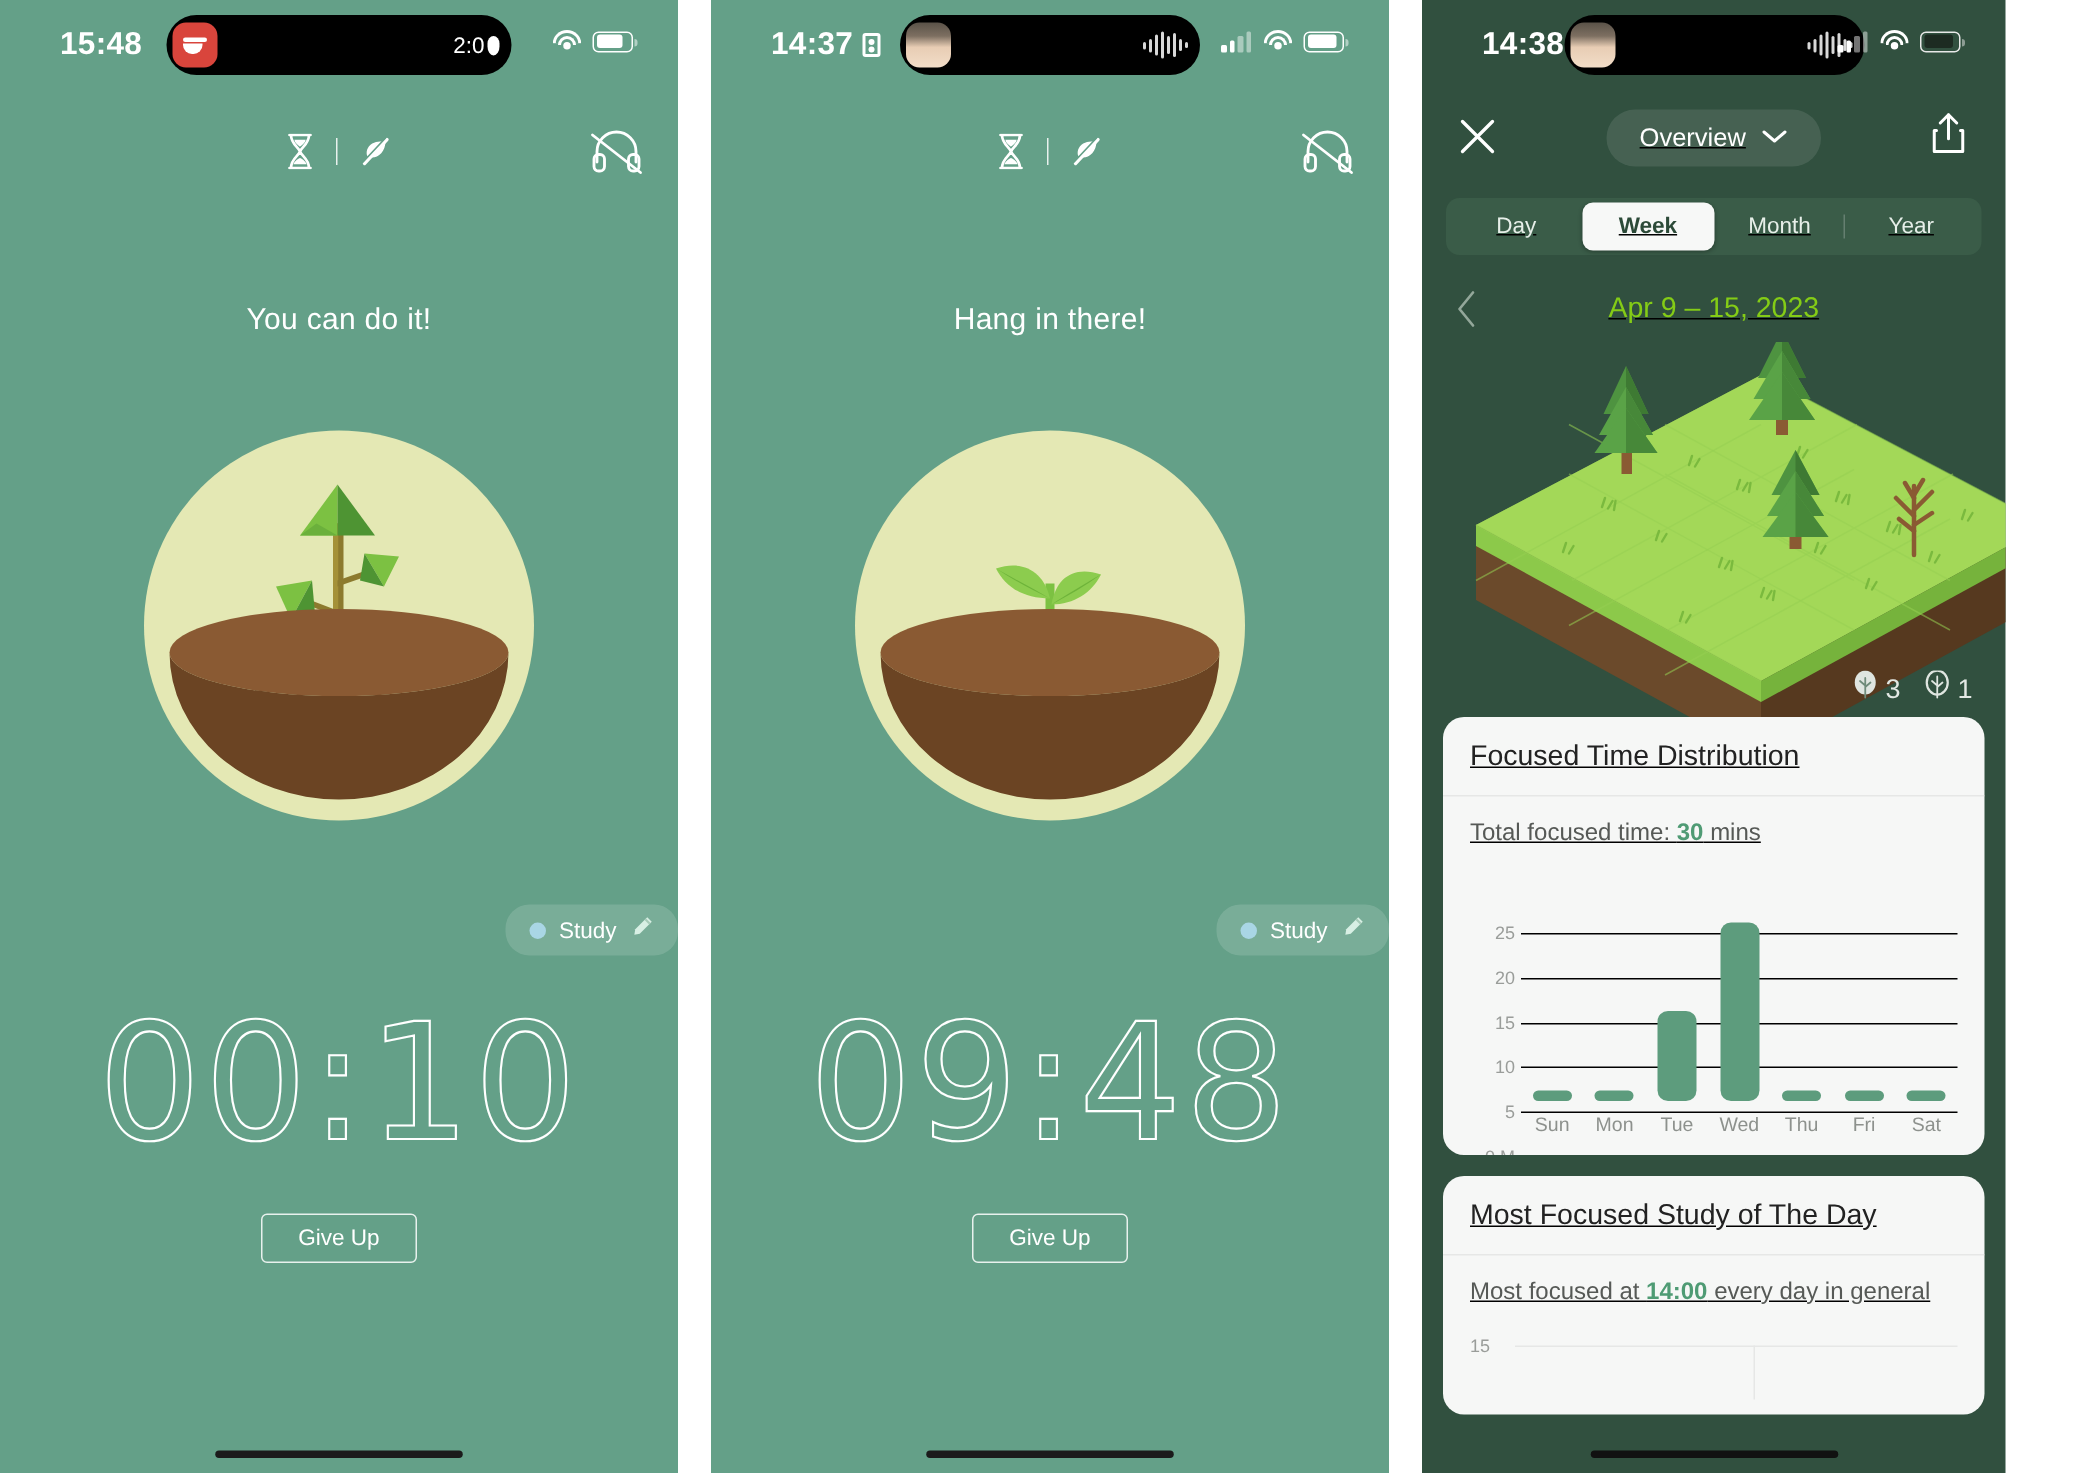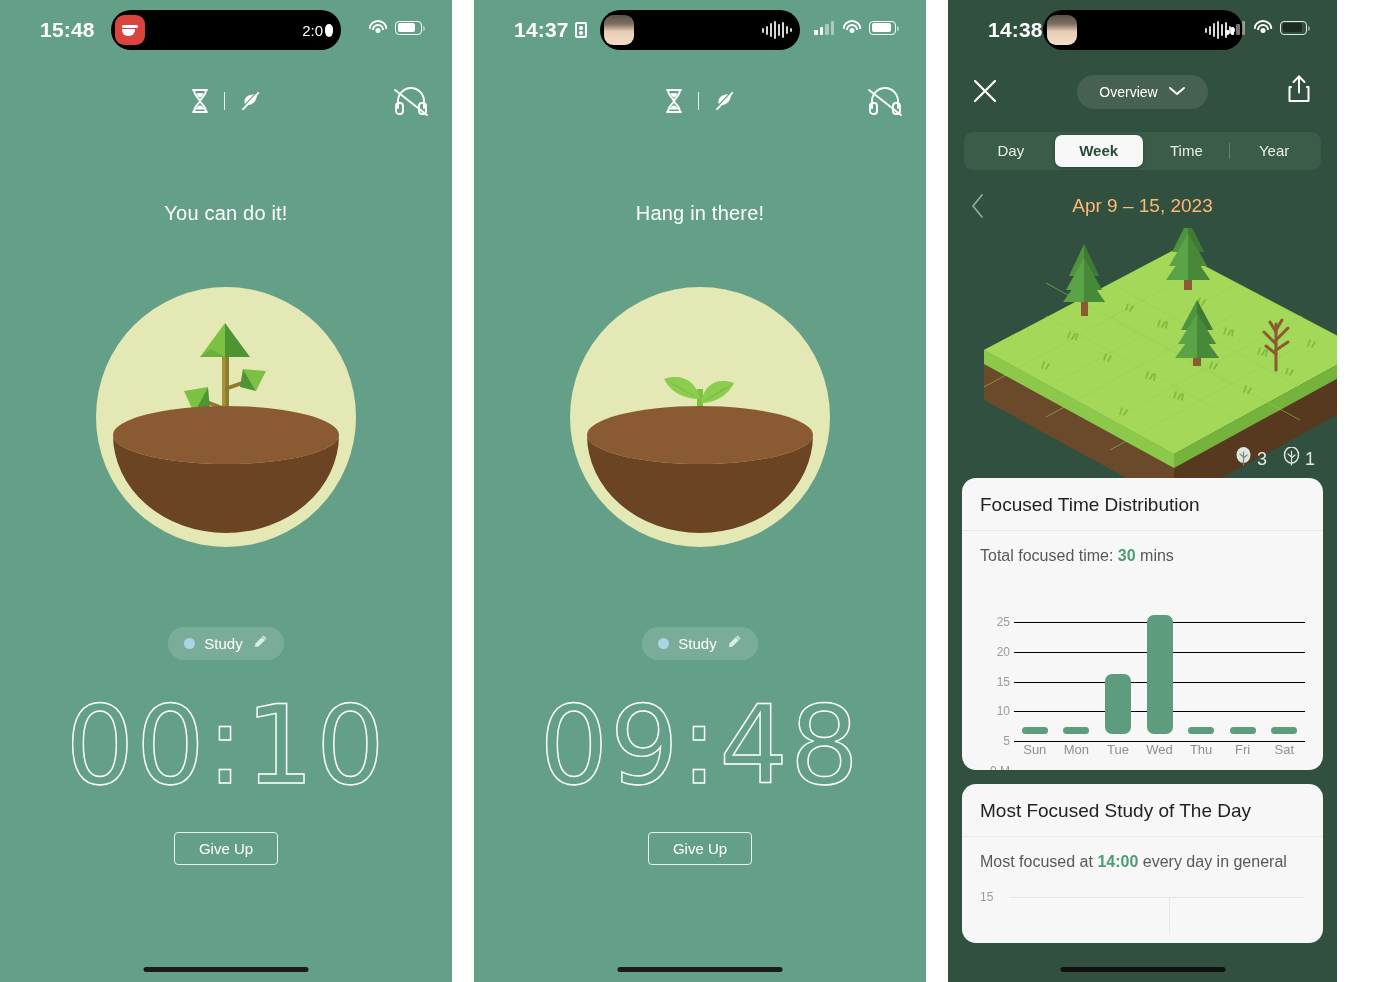--- a/index.html
+++ b/index.html
@@ -8,21 +8,21 @@
     background: #ffffff;
     font-family: "Liberation Sans", sans-serif;
     overflow: hidden;
   }
   .screens { display: flex; width: 1400px; height: 982px; }
 
   
   .panel { position: relative; overflow: hidden; height: 982px; }
   .panel.timer { width: 452px; background: #64a088; }
   .panel.gap   { width: 22px;  background: #ffffff; }
-  .panel.stats { width: 389px; background: #31503f; }
+  .panel.stats { width: 389px; background: #31503f; text-decoration: underline; }
 
   
   .statusbar {
     position: relative; height: 62px; width: 100%;
     display: flex; align-items: center;
   }
   .sb-time {
     position: absolute; left: 40px; top: 18px;
     font-size: 21px; font-weight: 600; color: #fff;
     letter-spacing: .2px; display: flex; align-items: center; gap: 6px;
@@ -104,21 +104,21 @@
   }
 
   
   .plant-wrap { display:flex; justify-content:center; margin-top: 62px; }
   .plant-circle {
     width: 260px; height: 260px; border-radius: 50%;
     background: #e4e8b4; position: relative; overflow: hidden;
   }
 
   
-  .tag-row { display:flex; justify-content:center; margin-top: 80px; }
+  .tag-row { display:flex; justify-content:flex-end; margin-top: 56px; }
   .tag-pill {
     display:inline-flex; align-items:center; gap:9px;
     background: rgba(255,255,255,.14);
     padding: 7px 16px; border-radius: 16px;
     color:#fff; font-size:15px;
   }
   .tag-dot { width:11px; height:11px; border-radius:50%; background:#a9d6e5; }
 
   
   .countdown {
@@ -146,40 +146,40 @@
   .stats-nav {
     position:relative; height:52px; display:flex; align-items:center;
     justify-content:center; margin-top: 4px;
   }
   .close-x { position:absolute; left:24px; top:12px; }
   .share-icon { position:absolute; right:26px; top:8px; }
   .overview-pill {
     display:inline-flex; align-items:center; gap:10px;
     background: rgba(255,255,255,.10);
     padding: 9px 22px; border-radius: 22px;
-    color:#fff; font-size: 14px;
+    color:#fff; font-size: 17px;
   }
   .segmented {
     margin: 14px 16px 0; height: 38px; border-radius: 9px;
     background: #3a5c48; display:flex; align-items:center; padding:3px;
     position: relative;
   }
   .seg {
     flex:1; text-align:center; font-size:15px; color:#e7efe9;
     height: 32px; line-height: 32px; border-radius: 7px; position:relative;
   }
   .seg.active { background:#f7f8f7; color:#2c4a38; font-weight:600;
     box-shadow: 0 1px 3px rgba(0,0,0,.3); text-align: center; }
   .seg-sep { position:absolute; right:0; top:8px; width:1px; height:16px; background:rgba(255,255,255,.22); }
 
   .date-row {
     position:relative; height:44px; margin-top:14px;
     display:flex; align-items:center; justify-content:center;
   }
-  .date-label { color:#fdba74; font-size:19px; }
+  .date-label { color:#84cc16; font-size:19px; }
   .date-prev { position:absolute; left:22px; top:8px; }
 
   .forest-wrap { height: 250px; position:relative; }
 
   .tree-counts {
     position:absolute; right:22px; bottom:6px;
     display:flex; align-items:center; gap:16px;
     color:#e3e8e4; font-size:18px;
   }
   .count-item { display:flex; align-items:center; gap:5px; }
@@ -497,21 +497,21 @@
             <path d="M12 2.5v16" stroke="#fff" stroke-width="2" stroke-linecap="round"></path>
             <path d="M6.5 8L12 2.5 17.5 8" stroke="#fff" stroke-width="2" fill="none" stroke-linecap="round" stroke-linejoin="round"></path>
             <path d="M4 13H2.5v14h19V13H20" stroke="#fff" stroke-width="2" fill="none" stroke-linecap="round" stroke-linejoin="round"></path>
           </svg>
       </span>
     </div>
 
     <div class="segmented">
       <div class="seg"><span>Day</span></div>
       <div class="seg active"><span>Week</span></div>
-      <div class="seg"><span>Time</span><span class="seg-sep"></span></div>
+      <div class="seg"><span>Month</span><span class="seg-sep"></span></div>
       <div class="seg"><span>Year</span></div>
     </div>
 
     <div class="date-row">
       <span class="date-prev">
         <svg width="16" height="28" viewBox="0 0 16 28">
             <path d="M12 3L3 14l9 11" stroke="#93a79a" stroke-width="1.8" fill="none" stroke-linecap="round" stroke-linejoin="round"></path>
           </svg>
       </span>
       <span class="date-label">Apr 9 – 15, 2023</span>

